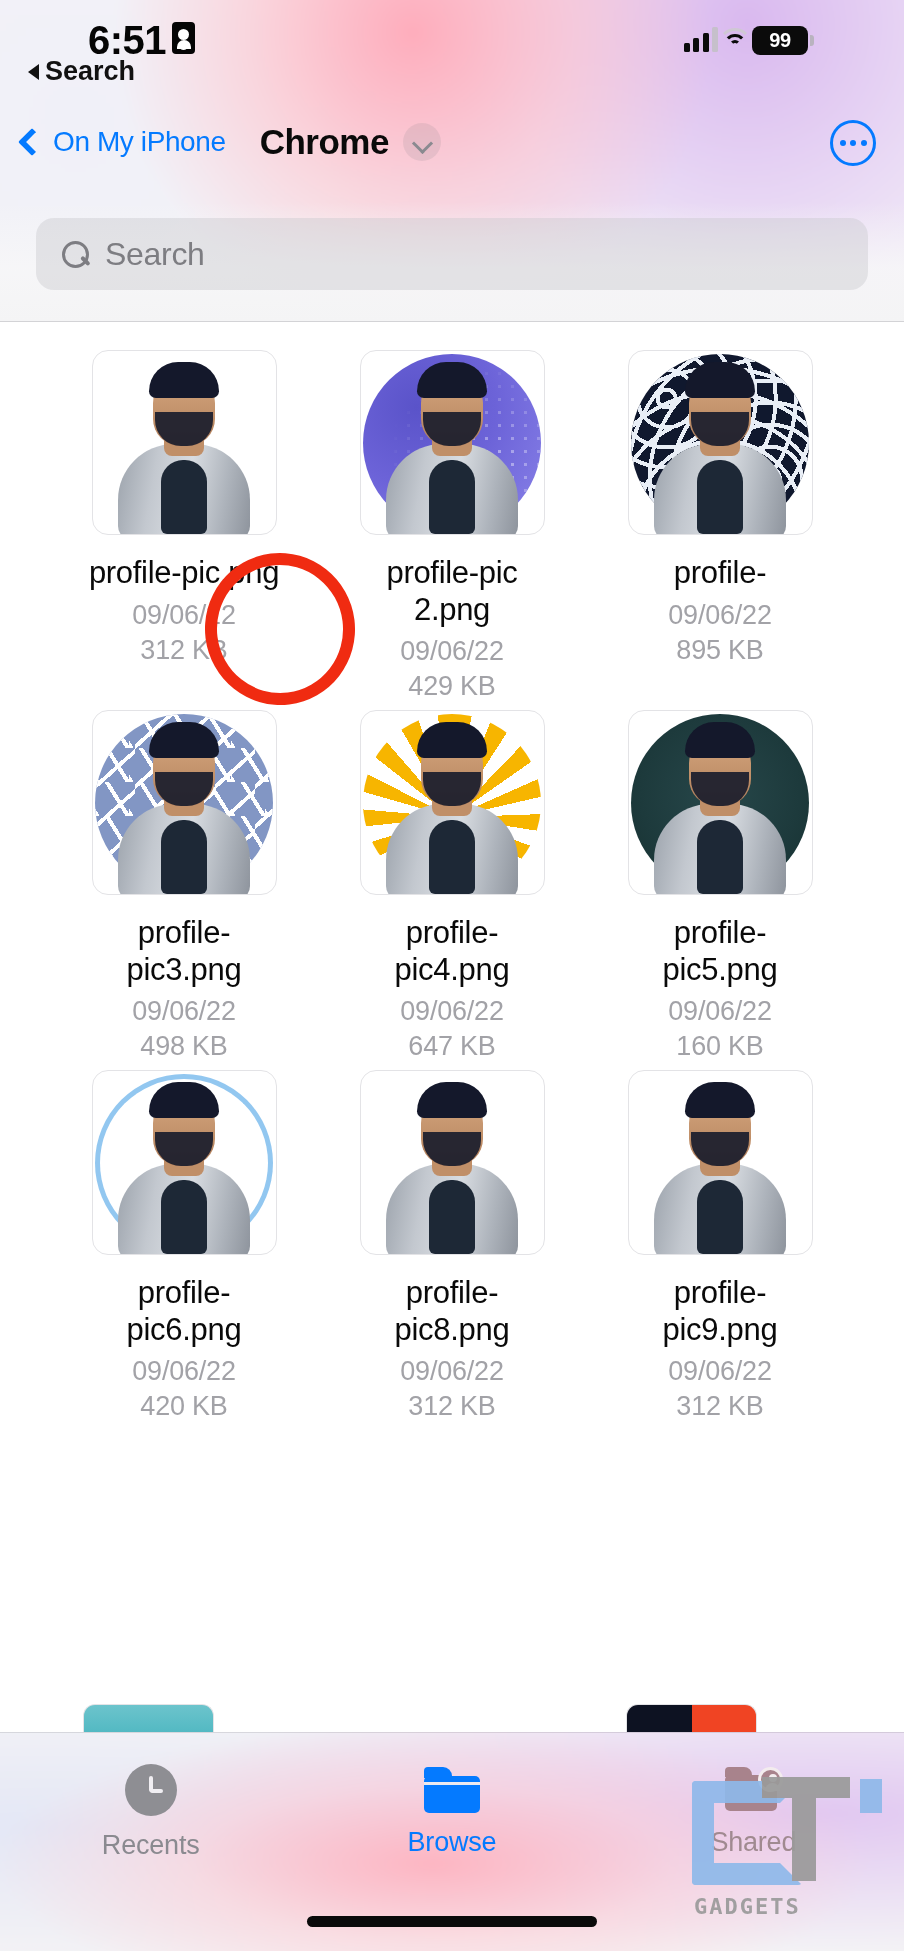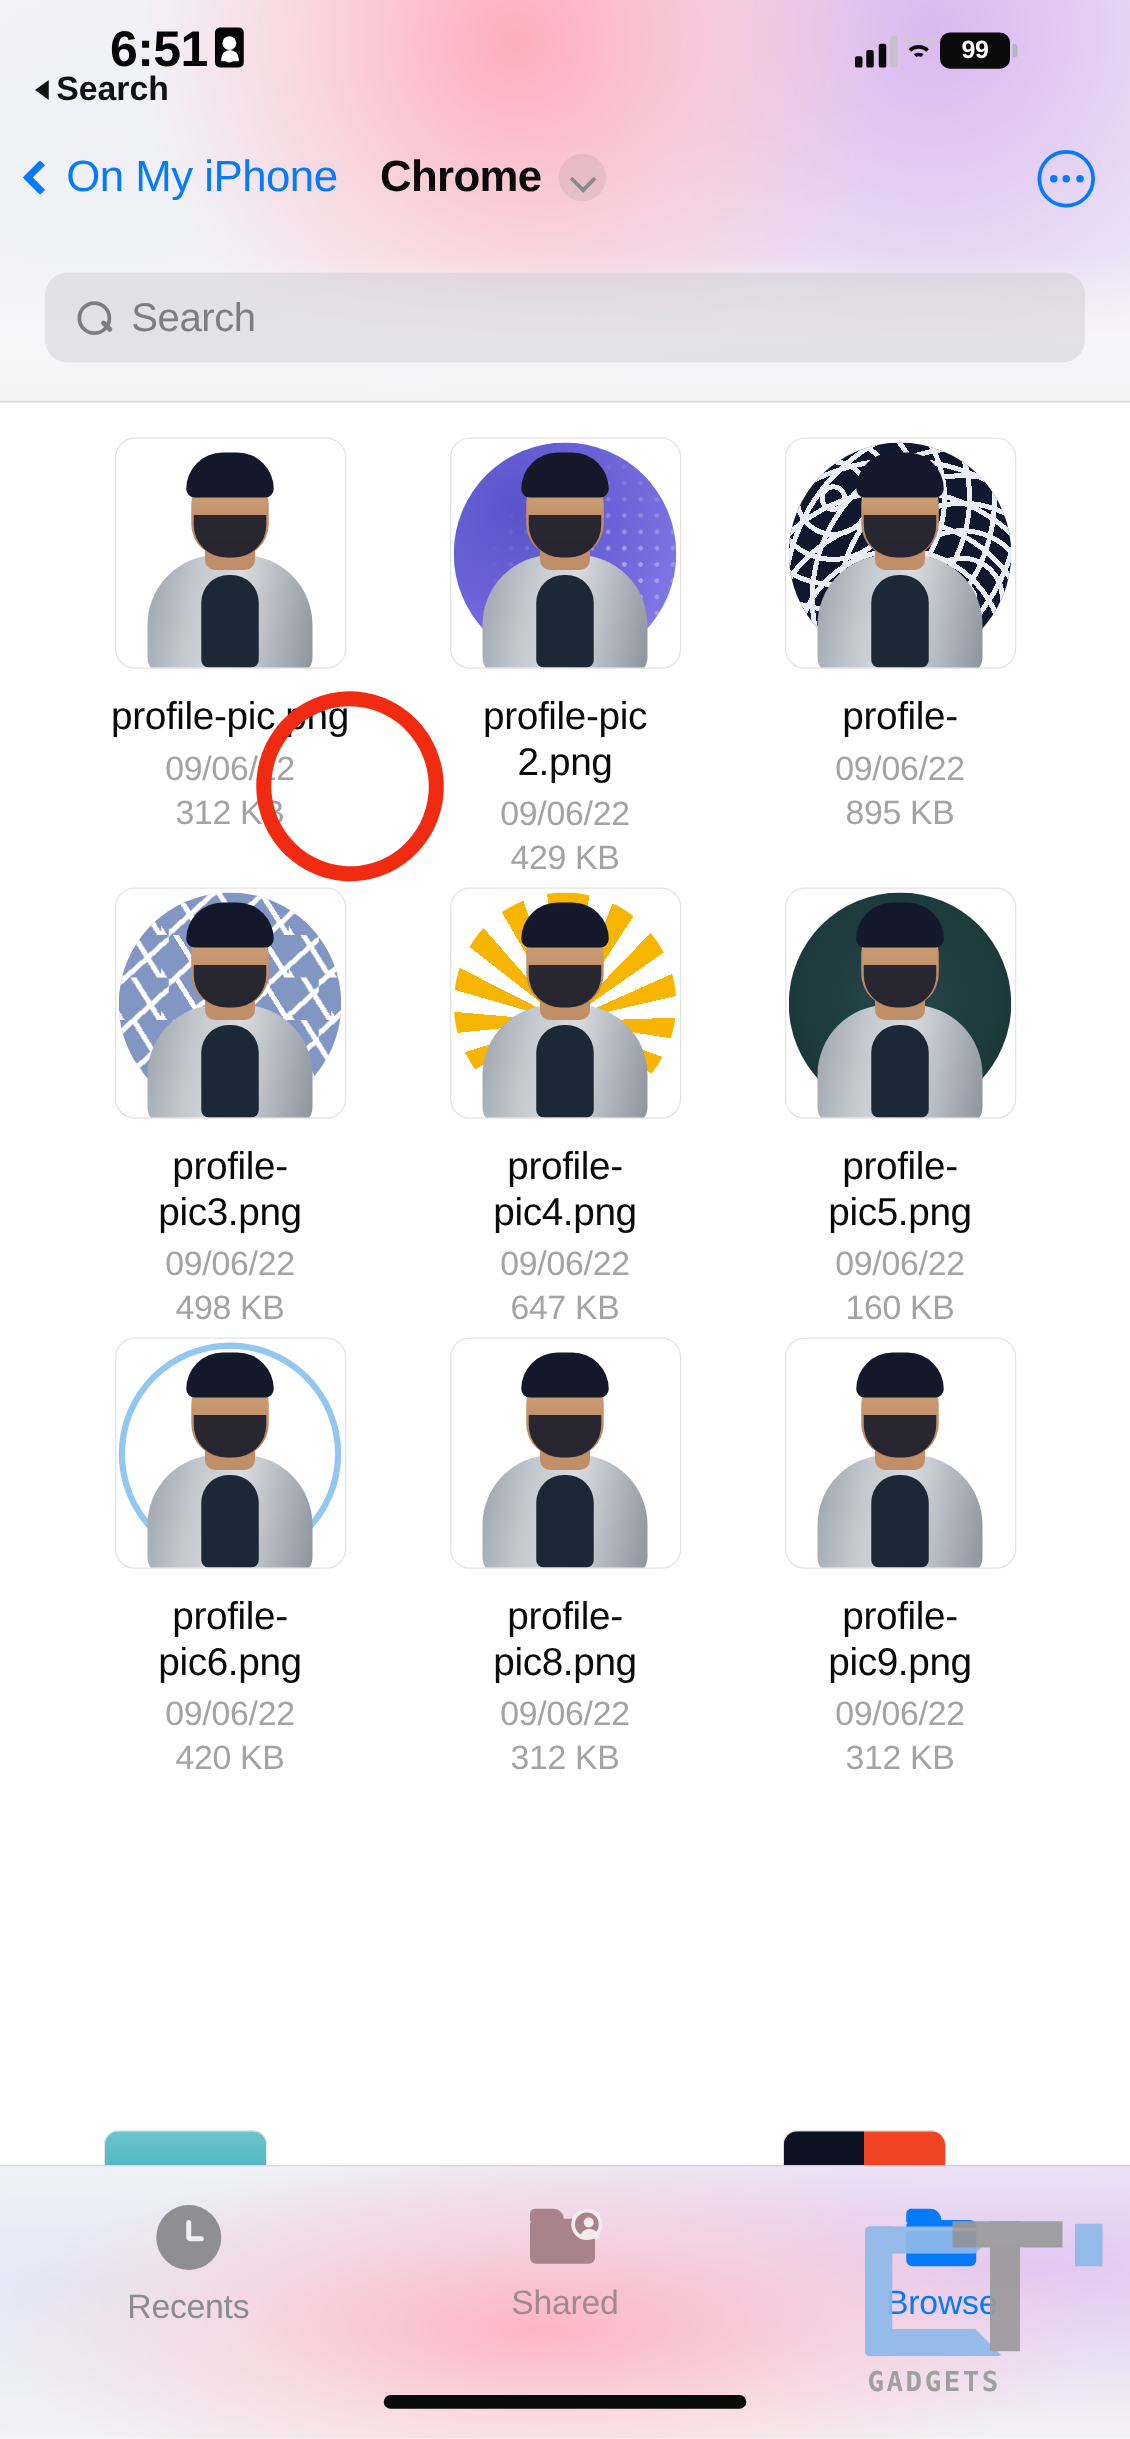--- a/index.html
+++ b/index.html
@@ -59,21 +59,21 @@
     position:absolute; left:28px; top:56px;
     font-size:27px; font-weight:600; color:#111;
     display:flex; align-items:center; gap:6px;
   }
   .backsearch .tri{
     width:0;height:0;border-top:8px solid transparent;border-bottom:8px solid transparent;
     border-right:11px solid #111;
   }
   .status-right{
     position:absolute; right:24px; top:26px;
-    display:flex; align-items:center; 
+    display:flex; align-items:flex-start; 
   }
   .bars{ display:flex; align-items:flex-end; gap:3.5px; height:26px; }
   .bars i{ width:6px; background:#0b0b0b; border-radius:1.5px; display:block; }
   .bars i:nth-child(1){height:9px;}
   .bars i:nth-child(2){height:14px;}
   .bars i:nth-child(3){height:19px;}
   .bars i:nth-child(4){height:25px; background:#c6c0cb;}
   .wifi{ position:relative; width:34px; height:26px; }
   .wifi span{
     position:absolute; left:50%; transform:translateX(-50%);
@@ -101,21 +101,21 @@
     display:flex; align-items:center; z-index:5;
   }
   .nav-back{
     display:flex; align-items:center; gap:9px;
     margin-left:22px; cursor:pointer;
   }
   .chev-left{
     width:20px; height:20px; border-left:6px solid #047aff; border-bottom:6px solid #047aff;
     transform:rotate(45deg); border-radius:2px; margin-right:2px;
   }
-  .nav-back-label{ font-size:35px; color:#047aff; letter-spacing:-0.4px; }
+  .nav-back-label{ font-size:28px; color:#047aff; letter-spacing:-0.4px; }
   .nav-title{
     font-size:35px; font-weight:700; color:#0a0a0a;
     margin-left:34px; letter-spacing:-0.5px;
   }
   .nav-chev-btn{
     width:38px; height:38px; border-radius:50%;
     background:rgba(120,120,128,.14);
     margin-left:14px; position:relative; cursor:pointer;
   }
   .nav-chev-btn:after{
@@ -706,38 +706,38 @@
 <div class="tabwrap">
   <div class="tabwall"></div>
   <div class="tabline"></div>
   <div class="tabs">
 
     <div class="tab recents">
       <span class="ic-clock"></span>
       <span class="tab-label">Recents</span>
     </div>
 
+    <div class="tab browse">
+      <span class="ic-folder">
+        <span class="tabtop"></span>
+          <span class="bodyf"></span>
+          <span class="slit"></span>
+      </span>
+      <span class="tab-label">Browse</span>
+    </div>
+
     <div class="tab shared">
       <span class="ic-sharedfolder">
         <span class="tabtop"></span>
           <span class="bodyf"></span>
           <span class="pers"></span>
       </span>
       <span class="tab-label">Shared</span>
     </div>
 
-    <div class="tab browse">
-      <span class="ic-folder">
-        <span class="tabtop"></span>
-          <span class="bodyf"></span>
-          <span class="slit"></span>
-      </span>
-      <span class="tab-label">Browse</span>
-    </div>
-
   </div>
   <div class="homebar"></div>
 </div>
 
 <div class="wm">
   <div class="gshape"></div>
   <div class="tbar"></div>
   <div class="tstem"></div>
   <div class="sq"></div>
   <div class="wtext">GADGETS</div>

